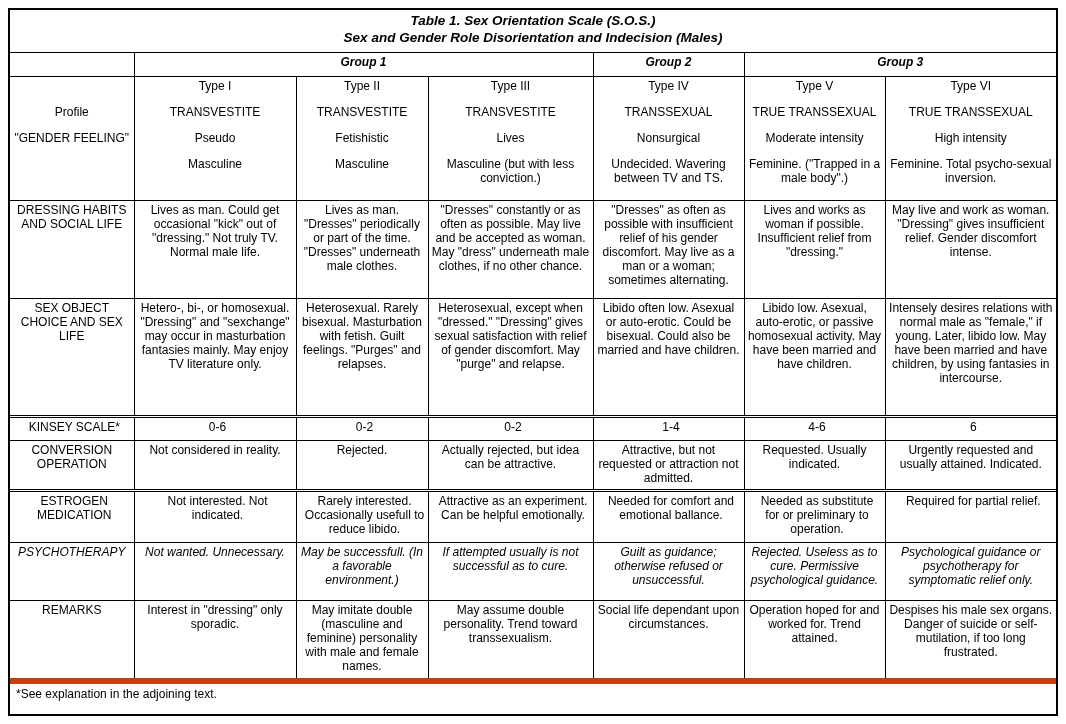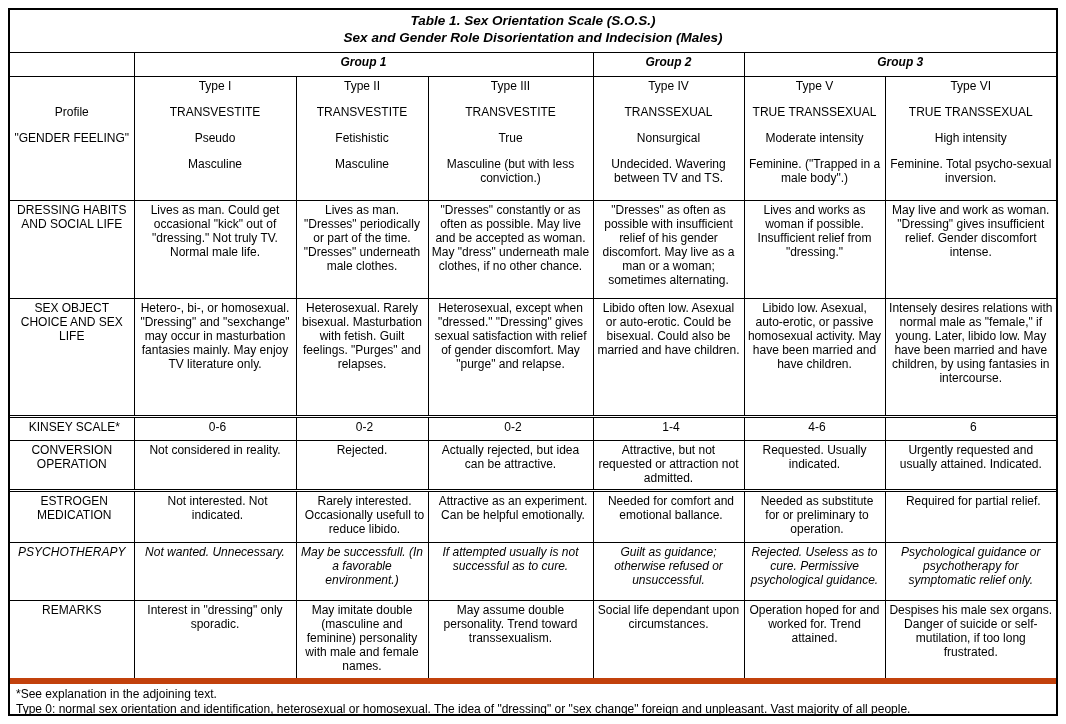--- a/index.html
+++ b/index.html
@@ -115,21 +115,21 @@
           </td>
           <td class="type-cell">
             <div class="p-line">Type II</div>
             <div class="p-line">TRANSVESTITE</div>
             <div class="p-line">Fetishistic</div>
             <div class="p-feel">Masculine</div>
           </td>
           <td class="type-cell">
             <div class="p-line">Type III</div>
             <div class="p-line">TRANSVESTITE</div>
-            <div class="p-line">True</div>
+            <div class="p-line">Lives</div>
             <div class="p-feel">Masculine (but with less conviction.)</div>
           </td>
           <td class="type-cell">
             <div class="p-line">Type IV</div>
             <div class="p-line">TRANSSEXUAL</div>
             <div class="p-line">Nonsurgical</div>
             <div class="p-feel">Undecided. Wavering between TV and TS.</div>
           </td>
           <td class="type-cell">
             <div class="p-line">Type V</div>
@@ -213,17 +213,16 @@
           <td>Social life dependant upon circumstances.</td>
           <td>Operation hoped for and worked for. Trend attained.</td>
           <td>Despises his male sex organs. Danger of suicide or self-mutilation, if too long frustrated.</td>
         </tr>
 
       </tbody>
     </table>
 
     <div class="footnotes">
       <div>*See explanation in the adjoining text.</div>
-      <div>Type 0: normal sex orientation and identification, heterosexual or homosexual. The idea of "dressing" or "sex change" foreign and unpleasant. Vast majority of all people.</div>
     </div>
 
   </div>
 </div>
 
 </body></html>

